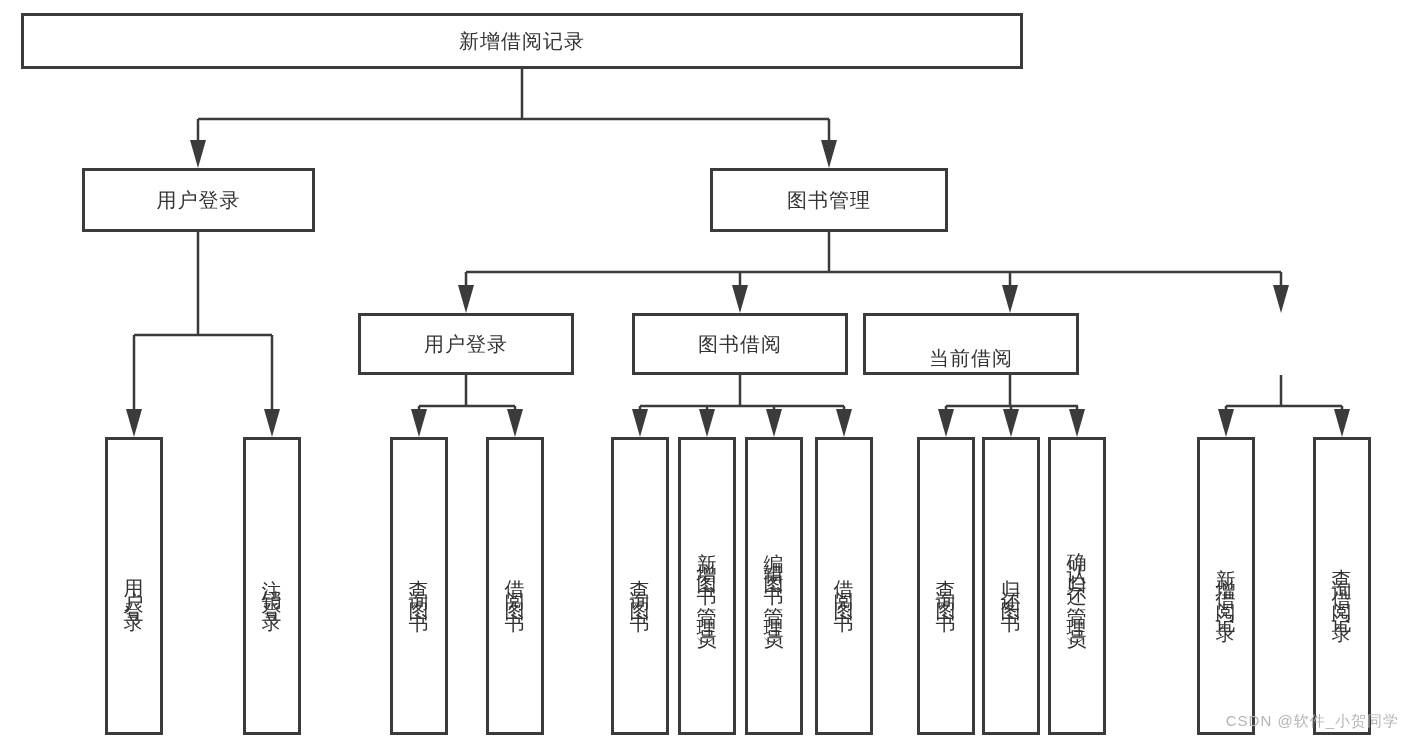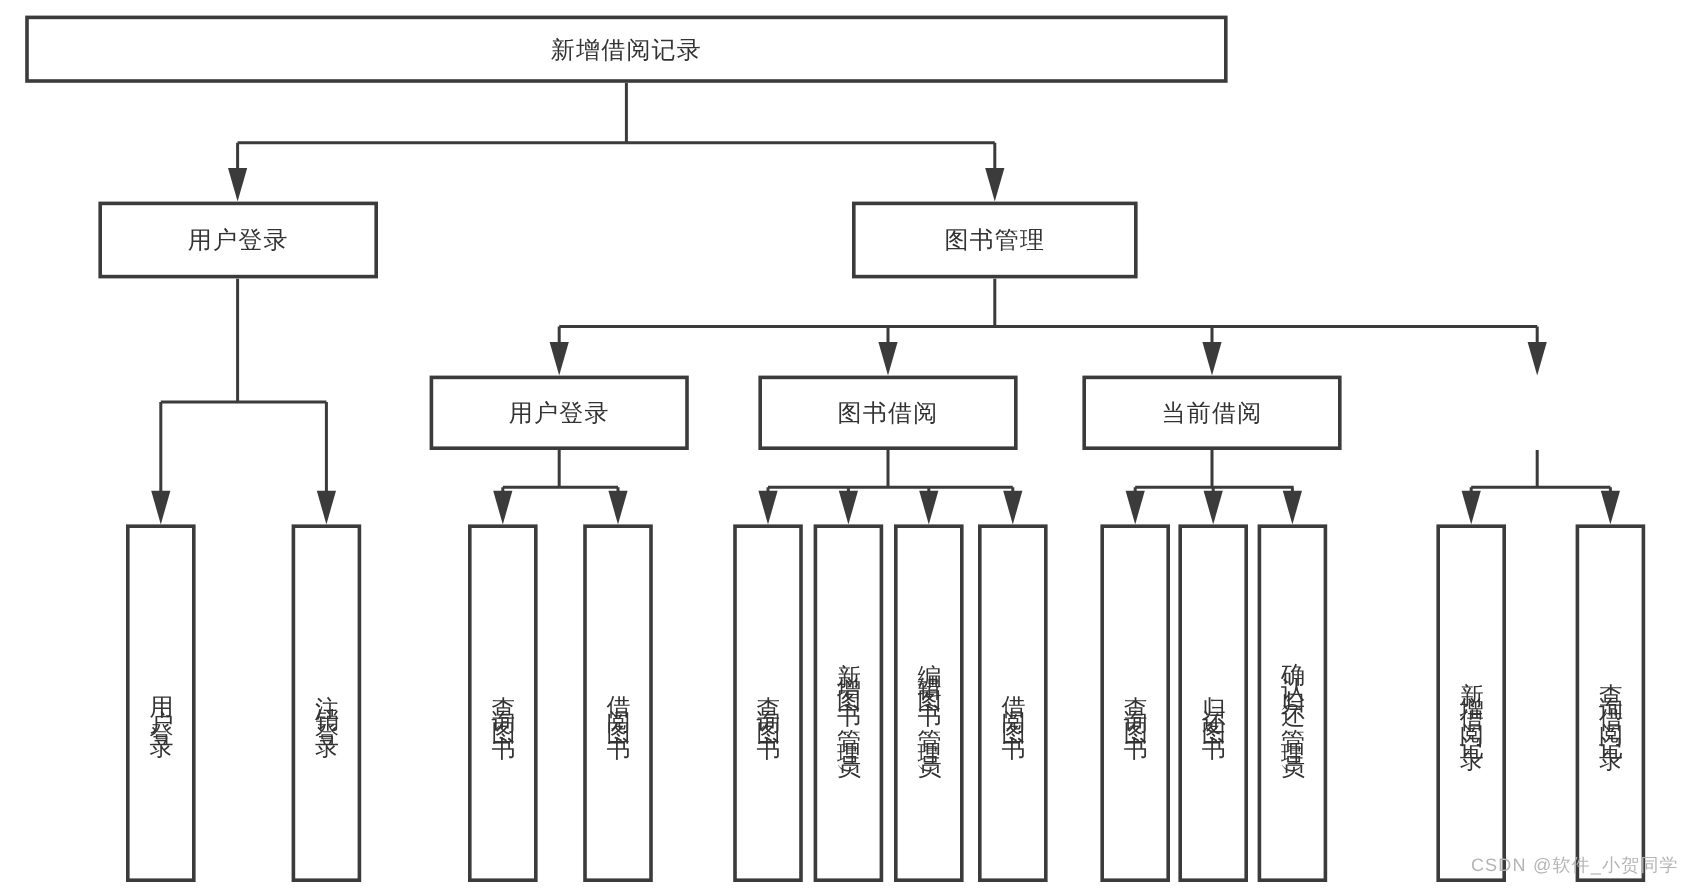--- a/index.html
+++ b/index.html
@@ -30,21 +30,21 @@
     letter-spacing: 1px;
     z-index: 2;
     text-align: center;
   }
   .box.root   { left: 21px;  top: 13px;  width: 1002px; height: 56px; }
   .box.lvl2a  { left: 82px;  top: 168px; width: 233px;  height: 64px; }
   .box.lvl2b  { left: 710px; top: 168px; width: 238px;  height: 64px; }
   .box.lvl3   { top: 313px;  height: 62px; width: 216px; }
   .box.l3a { left: 358px; }
   .box.l3b { left: 632px; }
-  .box.l3c { left: 902px; }
+  .box.l3c { left: 863px; align-items: flex-end; }
   .box.l3d { left: 1173px; }
   .box.leaf { top: 437px; height: 298px; width: 58px; border-width: 3px; }
   .leaf .vtext {
     writing-mode: vertical-rl;
     text-orientation: mixed;
     letter-spacing: 11px;
     line-height: 1;
     white-space: nowrap;
   }
   .lf1  { left: 105px; }  .lf2  { left: 243px; }

